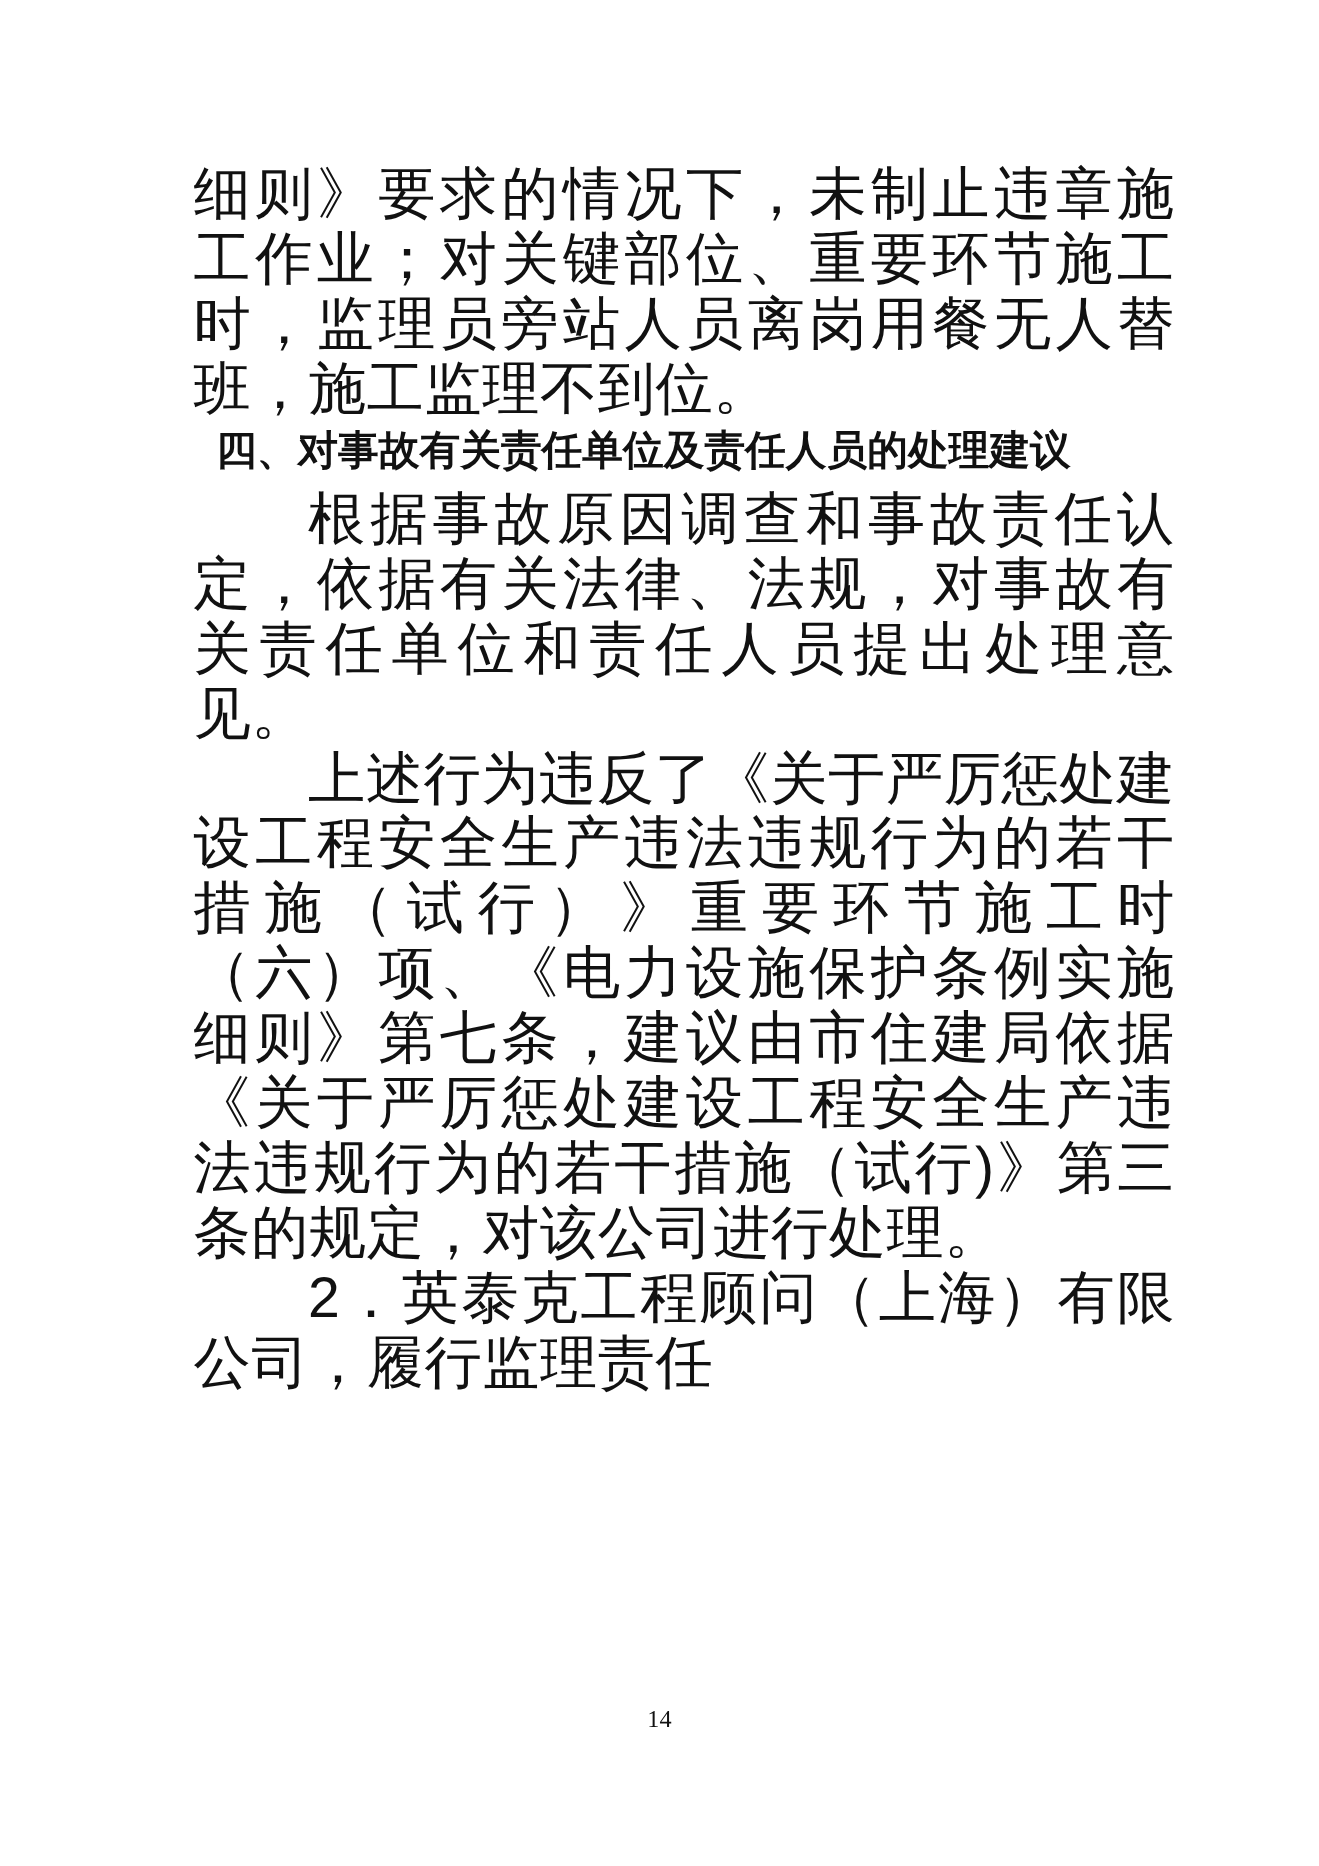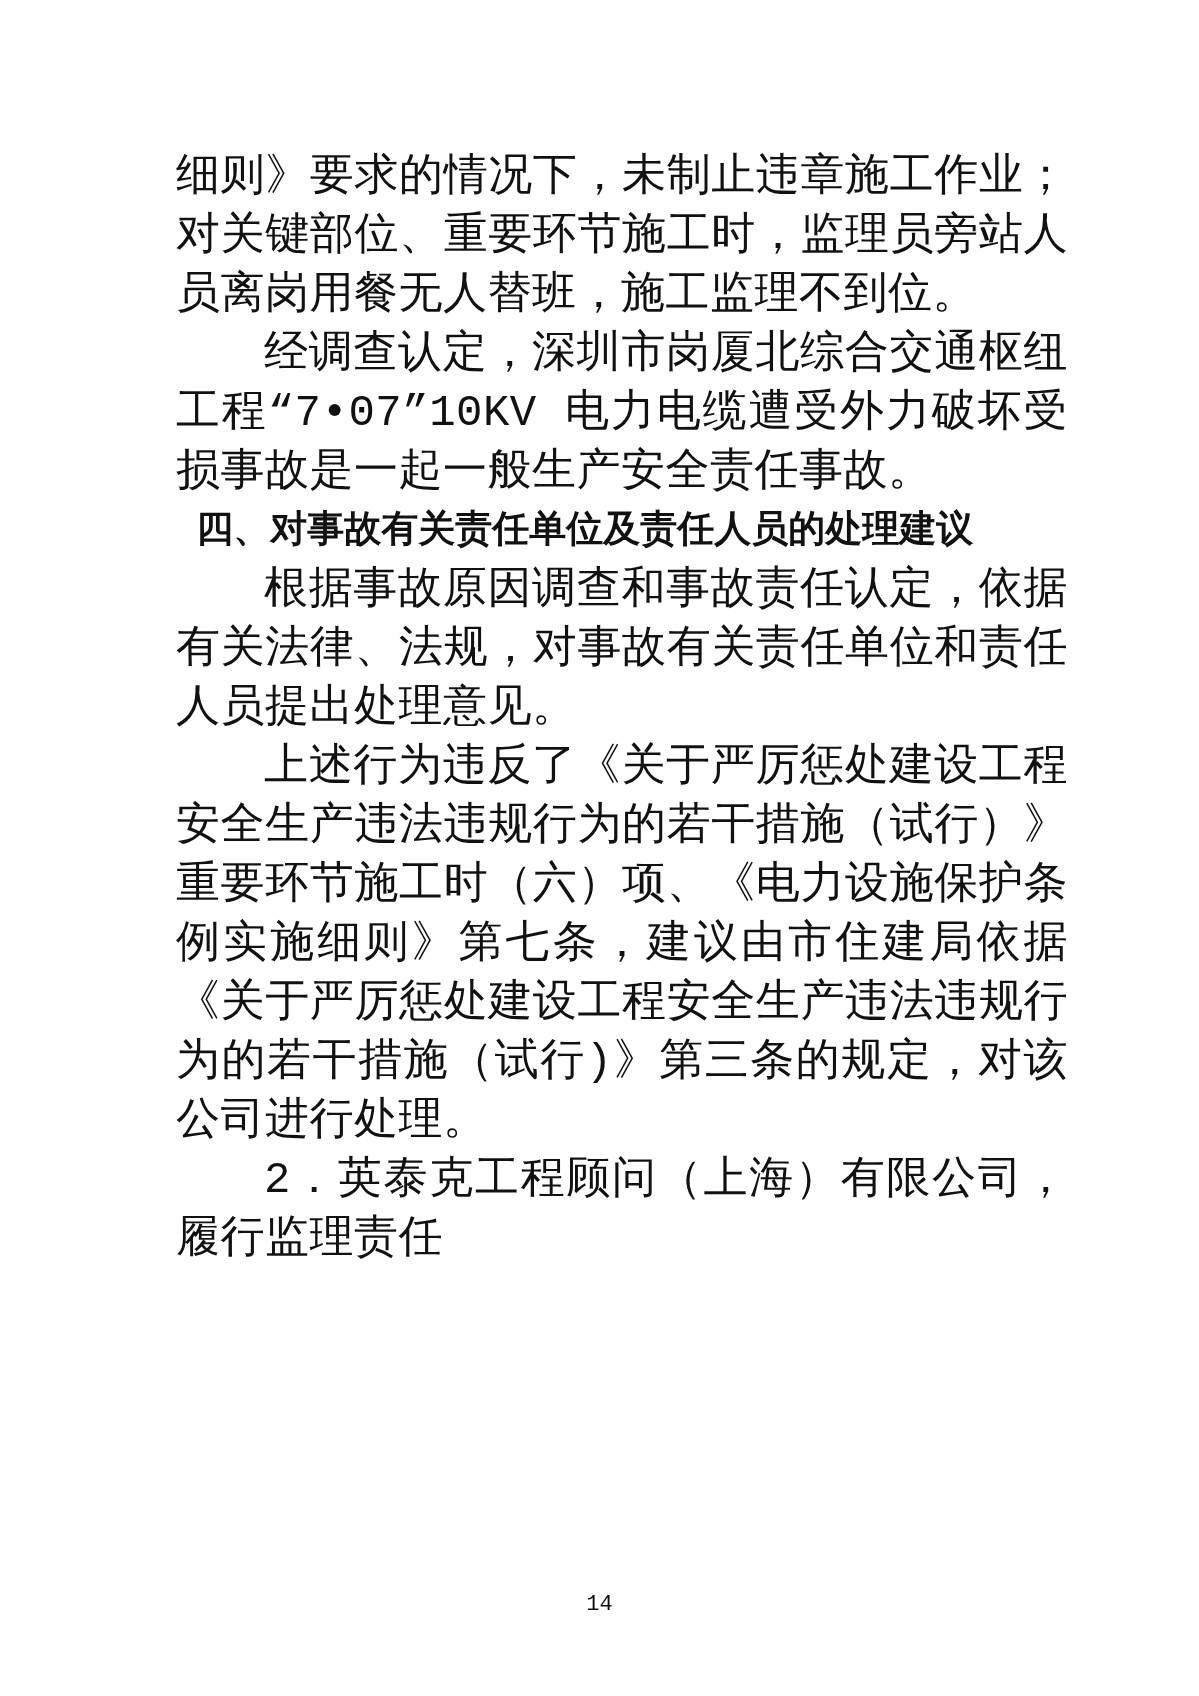--- a/index.html
+++ b/index.html
@@ -19,26 +19,26 @@
   }
   .content {
     position: absolute;
     left: 176px;
     top: 148px;
     width: 892px;
   }
   .content p {
     margin: 0;
     padding: 0;
-    font-size: 44px;
+    font-size: 52px;
     line-height: 59px;
     text-align: justify;
     text-justify: inter-ideograph;
     letter-spacing: 0.5px;
-    font-family: Liberation Mono, monospace;
+    font-family: Liberation Sans, sans-serif;
     color: #111111;
   }
   p.body { text-indent: 2em; }
   p.body-continuation { text-indent: 0; }
   p.subheading {
     text-indent: 2em;
     font-weight: 700;
   }
   p.section-heading {
     text-indent: 0.55em;
@@ -49,30 +49,28 @@
   }
   .page-number {
     position: absolute;
     top: 1548px;
     left: 0;
     width: 100%;
     text-align: center;
     font-size: 22px;
     line-height: 30px;
     color: #111111;
-    font-family: Liberation Mono, monospace;
-    margin-top: 42px;
+    font-family: Liberation Serif, serif;
   }
 </style>
 </head>
 <body>
 
 <div class="page">
   <div class="content">
     <p class="body-continuation">细则》要求的情况下，未制止违章施工作业；对关键部位、重要环节施工时，监理员旁站人员离岗用餐无人替班，施工监理不到位。</p>
-    <p class="body">经调查认定，深圳市岗厦北综合交通枢纽工程“7•07”10KV 电力电缆遭受外力破坏受损事故是一起一般生产安全责任事故。</p>
     <p class="section-heading">四、对事故有关责任单位及责任人员的处理建议</p>
     <p class="body">根据事故原因调查和事故责任认定，依据有关法律、法规，对事故有关责任单位和责任人员提出处理意见。</p>
     <p class="body">上述行为违反了《关于严厉惩处建设工程安全生产违法违规行为的若干措施（试行）》重要环节施工时（六）项、《电力设施保护条例实施细则》第七条，建议由市住建局依据《关于严厉惩处建设工程安全生产违法违规行为的若干措施（试行)》第三条的规定，对该公司进行处理。</p>
     <p class="body">2．英泰克工程顾问（上海）有限公司，履行监理责任</p>
   </div>
   <div class="page-number">14</div>
 </div>
 
 </body></html>

